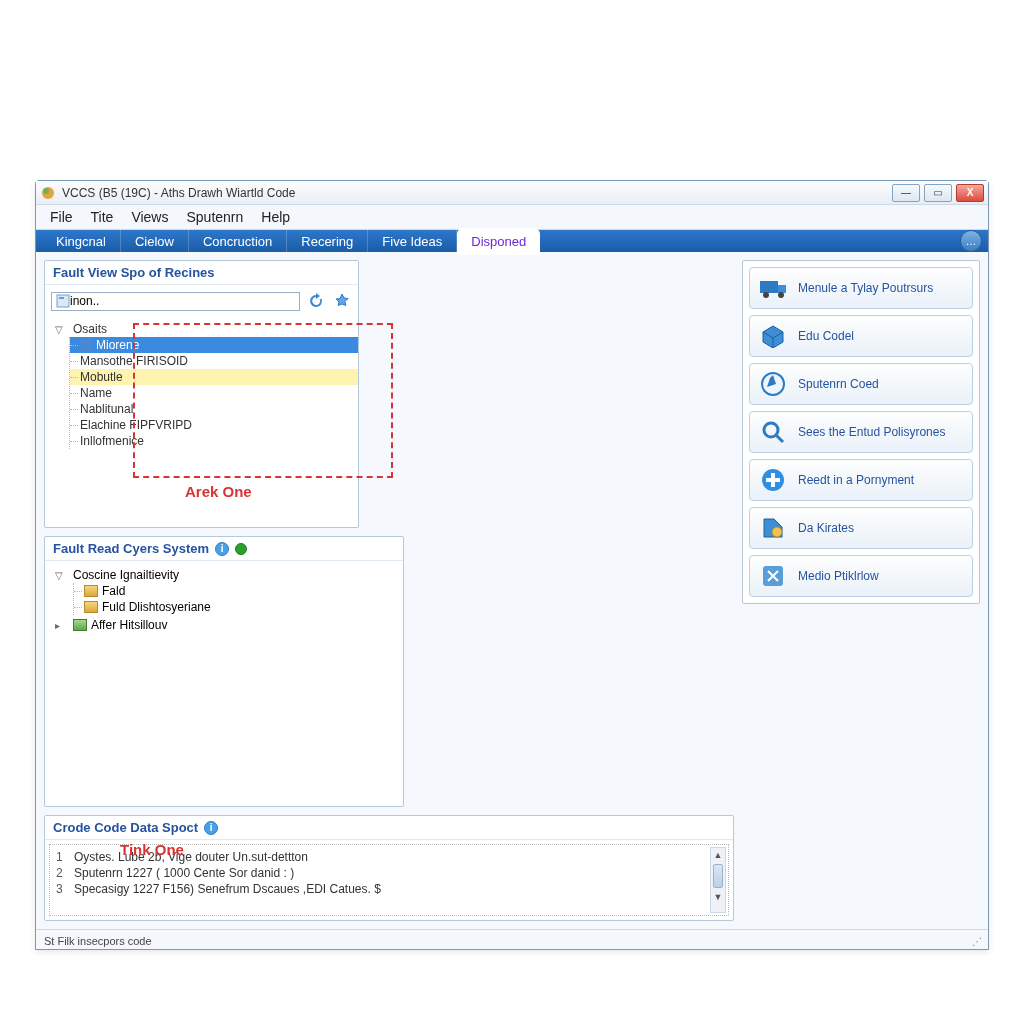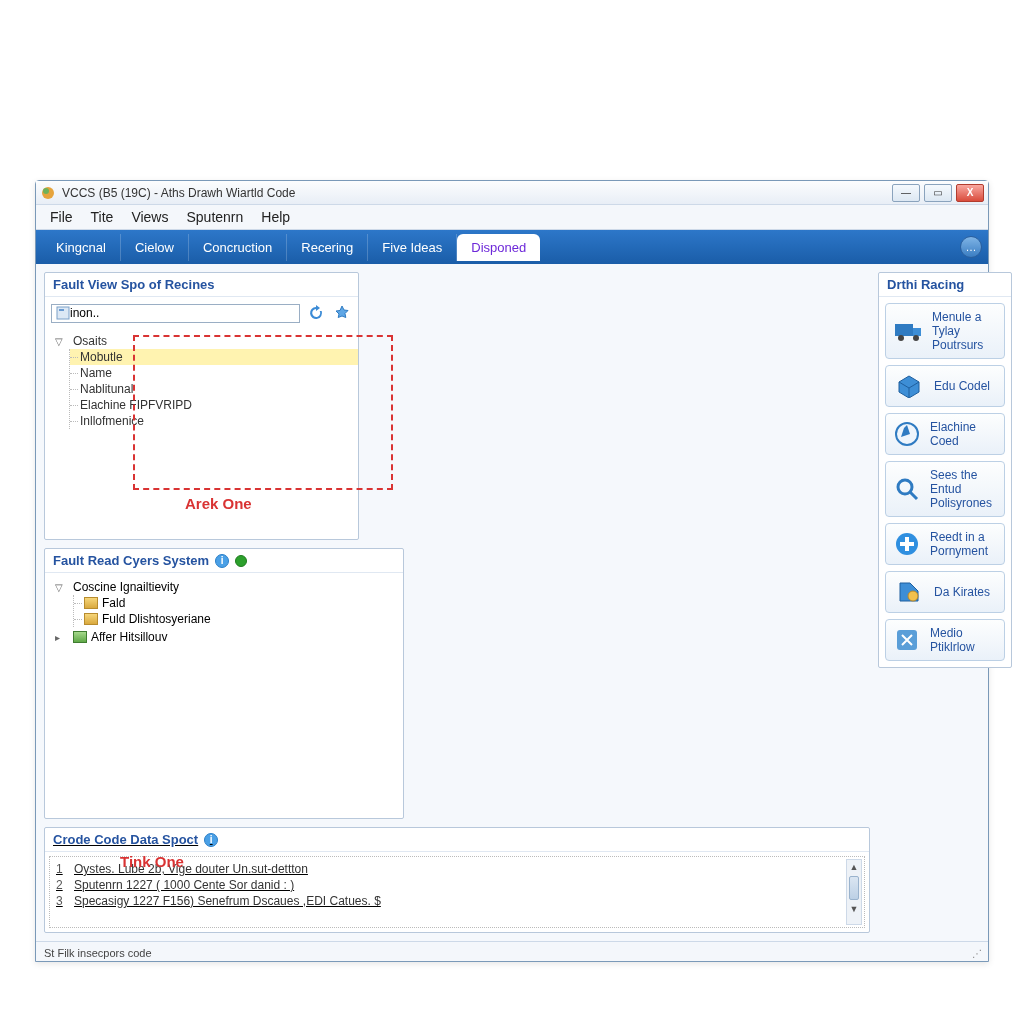--- a/index.html
+++ b/index.html
@@ -6,21 +6,21 @@
 body { width: 1024px; height: 1024px; background: #fff; font-family: "Segoe UI", Tahoma, sans-serif; font-size: 13px; padding: 180px 35px 0 35px; }
 .window { border: 1px solid #7a99b8; border-radius: 4px 4px 0 0; background: #fff; box-shadow: 0 2px 6px rgba(0,0,0,0.1); }
 .titlebar { display: flex; align-items: center; height: 24px; background: linear-gradient(#fcfdfe,#e8eef6); border-bottom: 1px solid #cdd9e8; padding: 0 4px; }
 .titlebar .app-icon { width:16px; height:16px; margin-right:6px; }
 .titlebar-text { flex:1; font-size:12px; color:#333; }
 .win-ctrls { display:flex; gap:4px; }
 .win-btn { width:28px; height:18px; border:1px solid #8aa3bd; border-radius:2px; background:linear-gradient(#f5f9fd,#dde8f3); display:flex; align-items:center; justify-content:center; font-size:10px; color:#333; }
 .win-btn.close { background:linear-gradient(#f9a8a0,#d94c3c); border-color:#b23c2e; color:#fff; font-weight:bold; }
 .menubar { display:flex; gap:2px; padding:2px 6px; background:#f4f7fb; border-bottom:1px solid #cdd9e8; font-size:14px; }
 .menu-item { padding:2px 8px; color:#222; cursor:default; }
-.tabbar { display:flex; align-items:center; background:linear-gradient(#2d77c9,#1a5da8); height:34px; padding:0 6px; }
+.tabbar { display:flex; align-items:center; background:linear-gradient(#2d77c9,#1a5da8); height:22px; padding:0 6px; }
 .tab { padding:6px 14px; color:#fff; font-size:13px; border-right:1px solid rgba(255,255,255,0.2); cursor:default; }
 .tab.active { background:#fff; color:#6d28d9; border-radius:6px 6px 0 0; border-right:none; font-weight:500; }
 .tab-spacer { flex:1; }
 .tab-round { width:22px; height:22px; border-radius:50%; background:linear-gradient(#7fb4e6,#3a7dc2); border:1px solid #2a5f9e; display:flex; align-items:center; justify-content:center; color:#fff; font-size:11px; }
 .content { display:flex; gap:8px; padding:8px; background:#f5f8fc; }
 .col { display:flex; flex-direction:column; gap:8px; }
 .col-left { width:315px; }
 .col-mid { width:360px; }
 .col-right { flex:1; }
 .panel { border:1px solid #b8c8db; background:#fff; border-radius:2px; }
@@ -40,21 +40,21 @@
 .tree-children .tree-node::before { content:""; position:absolute; left:0; top:50%; width:8px; border-top:1px dotted #bbb; }
 .node-selected { background:#3a8be0; color:#fff; }
 .node-hilite { background:#fff3b0; }
 .user-ico { width:12px; height:12px; background:#4a88d4; border-radius:2px; display:inline-block; }
 .dash-box { position:absolute; border:2px dashed #d93333; left:88px; top:6px; width:260px; height:155px; pointer-events:none; }
 .annot { position:absolute; color:#d93333; font-weight:bold; font-size:15px; }
 .mid-tree { padding:6px; font-size:12px; min-height:245px; }
 .mid-tree .tree-children { margin-left:22px; }
 .leaf-ico { width:14px; height:12px; background:linear-gradient(#f6d67a,#d9a93e); border:1px solid #b88c2e; display:inline-block; }
 .leaf-ico.g { background:linear-gradient(#a5d88b,#5fa847); border-color:#3f7d31; }
-.log-panel { width:826px;text-decoration:underline; }
+.log-panel { width:690px; }
 .log-body { position:relative; border:1px dotted #bbb; margin:4px; padding:4px 24px 4px 6px; font-size:12px; font-family:"Segoe UI",sans-serif; color:#333; min-height:72px; }
 .log-row { display:flex; gap:6px; padding:1px 0; }
 .log-num { width:12px; color:#555; }
 .scroll-y { position:absolute; right:2px; top:2px; bottom:2px; width:16px; background:#eef2f7; border:1px solid #cdd9e8; }
 .scroll-up,.scroll-dn { height:14px; display:flex; align-items:center; justify-content:center; font-size:9px; color:#555; }
 .scroll-thumb { margin:2px; height:24px; background:linear-gradient(#dbe6f2,#bcd0e5); border:1px solid #9ab3cd; border-radius:2px; }
 .side-panel .panel-hd { font-size:13px; }
 .side-body { padding:6px; display:flex; flex-direction:column; gap:6px; }
 .side-btn { display:flex; align-items:center; gap:10px; border:1px solid #bcd0e5; background:linear-gradient(#fdfefe,#eaf1f9); border-radius:4px; padding:6px 8px; min-height:40px; font-size:12px; color:#2553a0; cursor:default; }
 .side-btn .ico { width:30px; height:28px; display:flex; align-items:center; justify-content:center; font-size:18px; }
@@ -134,20 +134,27 @@
                   </svg>
               </span>
             </div>
             <div class="tree-wrap">
               <div class="tree-root">
                 <div class="tree-node">
                   <span class="tree-toggle">▽</span>
                   <span>Osaits</span>
                 </div>
                 <div class="tree-children">
+                  <div class="tree-node node-selected">
+                    <span class="user-ico"></span>
+                    <span>Miorene</span>
+                  </div>
+                  <div class="tree-node">
+                    <span>Mansothe FIRISOID</span>
+                  </div>
                   <div class="tree-node node-hilite">
                     <span>Mobutle</span>
                   </div>
                   <div class="tree-node">
                     <span>Name</span>
                   </div>
                   <div class="tree-node">
                     <span>Nablitunal</span>
                   </div>
                   <div class="tree-node">
@@ -220,23 +227,20 @@
             <div class="scroll-thumb"></div>
             <div style="flex:1"></div>
             <div class="scroll-dn">▼</div>
           </div>
         </div>
       </div>
     </div>
 
     <div class="col col-right">
       <div class="panel side-panel">
-        <div class="panel-hd">
-          <span>Drthi Racing</span>
-        </div>
         <div class="side-body">
           <div class="side-btn">
             <span class="ico">
               <svg width="28" height="22" viewBox="0 0 28 22">
                   <rect x="1" y="4" width="18" height="12" fill="#2f7bc2"></rect>
                   <rect x="19" y="8" width="8" height="8" fill="#3d8ed6"></rect>
                   <circle cx="7" cy="18" r="3" fill="#444"></circle>
                   <circle cx="22" cy="18" r="3" fill="#444"></circle>
                 </svg>
             </span>
@@ -251,21 +255,21 @@
             </span>
             <span>Edu Codel</span>
           </div>
           <div class="side-btn">
             <span class="ico">
               <svg width="26" height="26" viewBox="0 0 26 26">
                   <circle cx="13" cy="13" r="11" fill="#eef5fc" stroke="#2f7bc2" stroke-width="2"></circle>
                   <path d="M13 4l3 9-9 3 3-9z" fill="#2f7bc2"></path>
                 </svg>
             </span>
-            <span>Elachine Coed</span>
+            <span>Sputenrn Coed</span>
           </div>
           <div class="side-btn">
             <span class="ico">
               <svg width="26" height="26" viewBox="0 0 26 26">
                   <circle cx="11" cy="11" r="7" fill="none" stroke="#2f7bc2" stroke-width="3"></circle>
                   <line x1="16" y1="16" x2="23" y2="23" stroke="#2f7bc2" stroke-width="3"></line>
                 </svg>
             </span>
             <span>Sees the Entud Polisyrones</span>
           </div>

